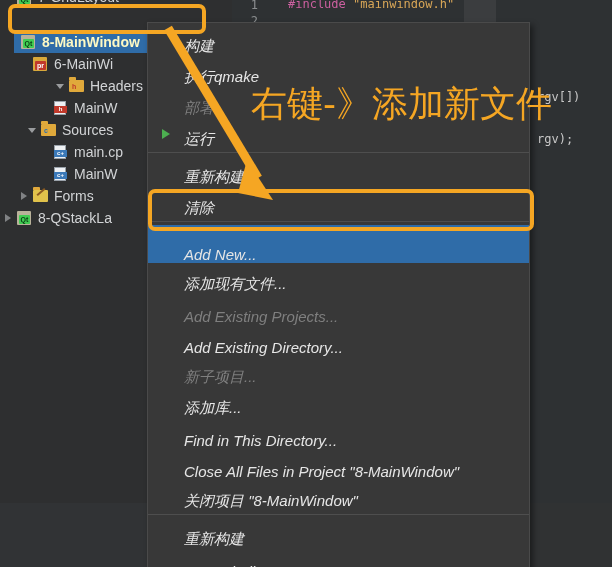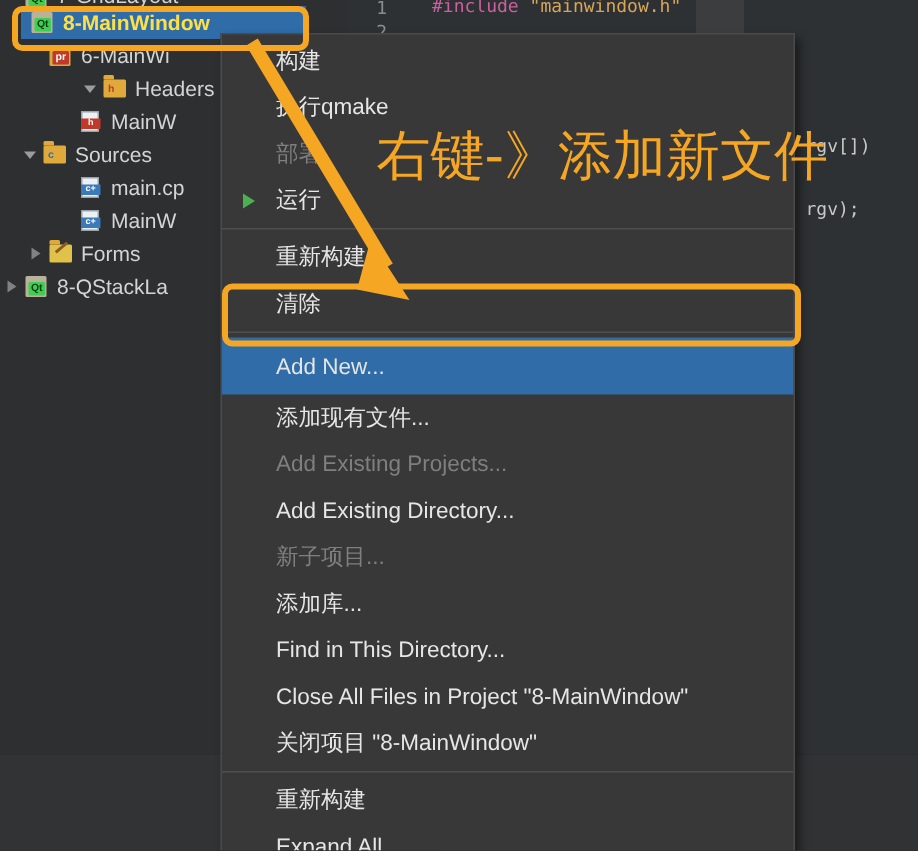--- a/index.html
+++ b/index.html
@@ -60,21 +60,21 @@
   .tree { position:absolute; left:0; top:0; width:232px; }
   .tree-row {
     position: relative;
     height: 22px;
     display: flex;
     align-items: center;
     font-size: 14px;
     color: #d2d4d6;
     white-space: nowrap;
   }
-  .tree-row.selected { background: #2f6ca8; color: #fde047; font-weight: bold; }
+  .tree-row.selected { background: #2f6ca8; color: #fef9c3; font-weight: bold; margin-top: 27px; }
   .tw { width: 16px; display:flex; align-items:center; justify-content:center; flex:0 0 16px; }
   .arrow-down, .arrow-right {
     width:0; height:0; border-style:solid;
   }
   .arrow-down { border-width:5px 4px 0 4px; border-color:#9a9c9e transparent transparent transparent; }
   .arrow-right { border-width:4px 0 4px 6px; border-color:transparent transparent transparent #808284; }
 
   .ficon { flex:0 0 18px; width:18px; height:16px; position:relative; margin-right:4px; }
   
   .folder {
@@ -129,25 +129,26 @@
     background: #383838;
     border: 1px solid #4a4a4a;
     box-shadow: 3px 3px 6px rgba(0,0,0,0.45);
     box-sizing: border-box;
     padding: 2px 0;
   }
   .ctx-item {
     position: relative;
     height: 31px;
     display: flex;
-    align-items: center;
+    align-items: flex-end;
     padding-left: 36px;
     font-size: 15px;
     color: #e6e6e6;
     white-space: nowrap;
+    font-style: italic;
   }
   .ctx-item.disabled { color: #7f7f7f; }
   .ctx-item.highlighted {
     background: #2f6ca8;
     color: #e5e5e5;
   }
   .ctx-sep {
     height: 1px;
     background: #4e4e4e;
     margin: 3px 0;
@@ -238,21 +239,21 @@
 
       <div class="tree-row" style="padding-left:52px;">
         <span class="ficon">
             <span class="fileicon">
               <span class="tag h">h</span>
             </span>
           </span>
         <span class="tlabel">MainW</span>
       </div>
 
-      <div class="tree-row" style="padding-left:12px;">
+      <div class="tree-row" style="padding-left:24px;">
         <span class="tw">
             <span class="arrow-down"></span>
           </span>
         <span class="ficon">
             <span class="folder"></span>
             <span class="folder-badge cpp">c</span>
           </span>
         <span class="tlabel">Sources</span>
       </div>
 

